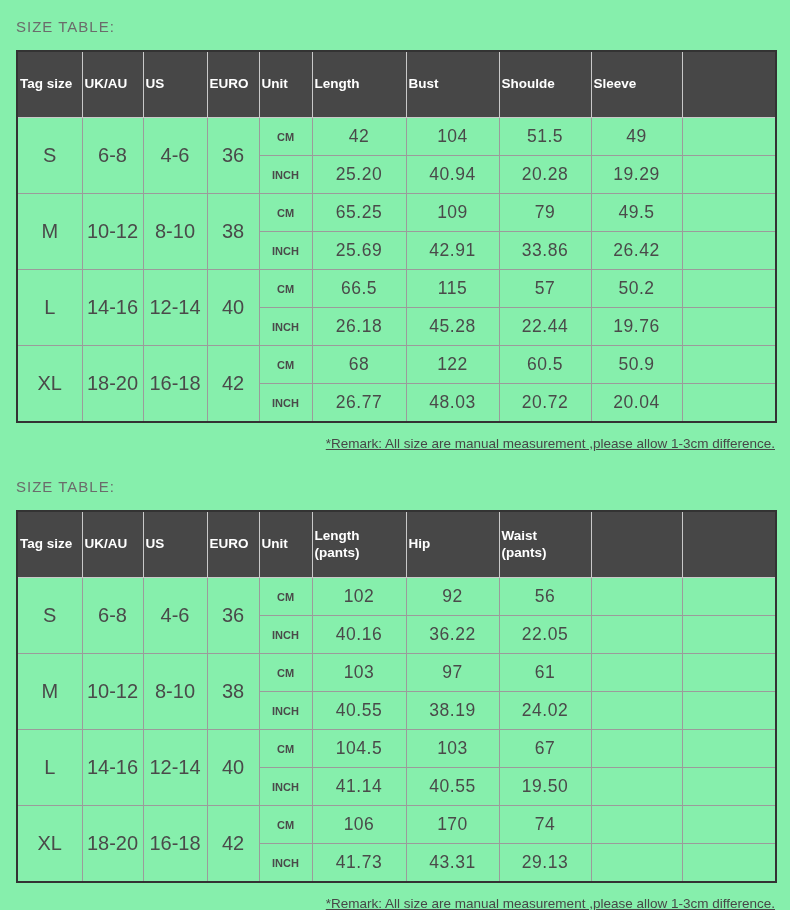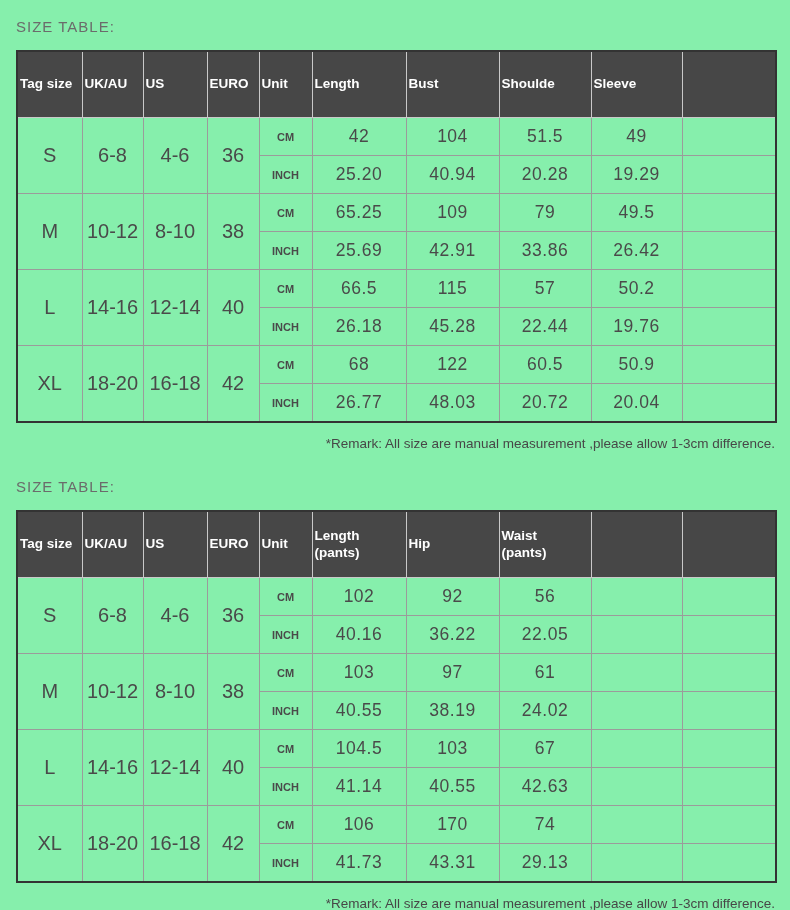--- a/index.html
+++ b/index.html
@@ -63,20 +63,21 @@
     font-size: 17.5px;
     color: #4d4d4d;
     letter-spacing: 0.5px;
   }
   .remark {
     font-size: 13.5px;
     color: #474747;
     text-align: right;
     width: 759px;
     margin: 13px 0 0 0;
+    text-decoration: underline;
   }
 </style>
 </head>
 <body>
 
 <div class="page">
 
   <div class="section">
     <h2 class="table-title">SIZE TABLE:</h2>
 
@@ -283,21 +284,21 @@
           <td class="value-cell">104.5</td>
           <td class="value-cell">103</td>
           <td class="value-cell">67</td>
           <td class="value-cell"></td>
           <td class="value-cell"></td>
         </tr>
         <tr>
           <td class="unit-cell">INCH</td>
           <td class="value-cell">41.14</td>
           <td class="value-cell">40.55</td>
-          <td class="value-cell">42.63</td>
+          <td class="value-cell">19.50</td>
           <td class="value-cell"></td>
           <td class="value-cell"></td>
         </tr>
 
         <tr>
           <td class="size-cell" rowspan="2">XL</td>
           <td class="size-cell" rowspan="2">18-20</td>
           <td class="size-cell" rowspan="2">16-18</td>
           <td class="size-cell" rowspan="2">42</td>
           <td class="unit-cell">CM</td>

